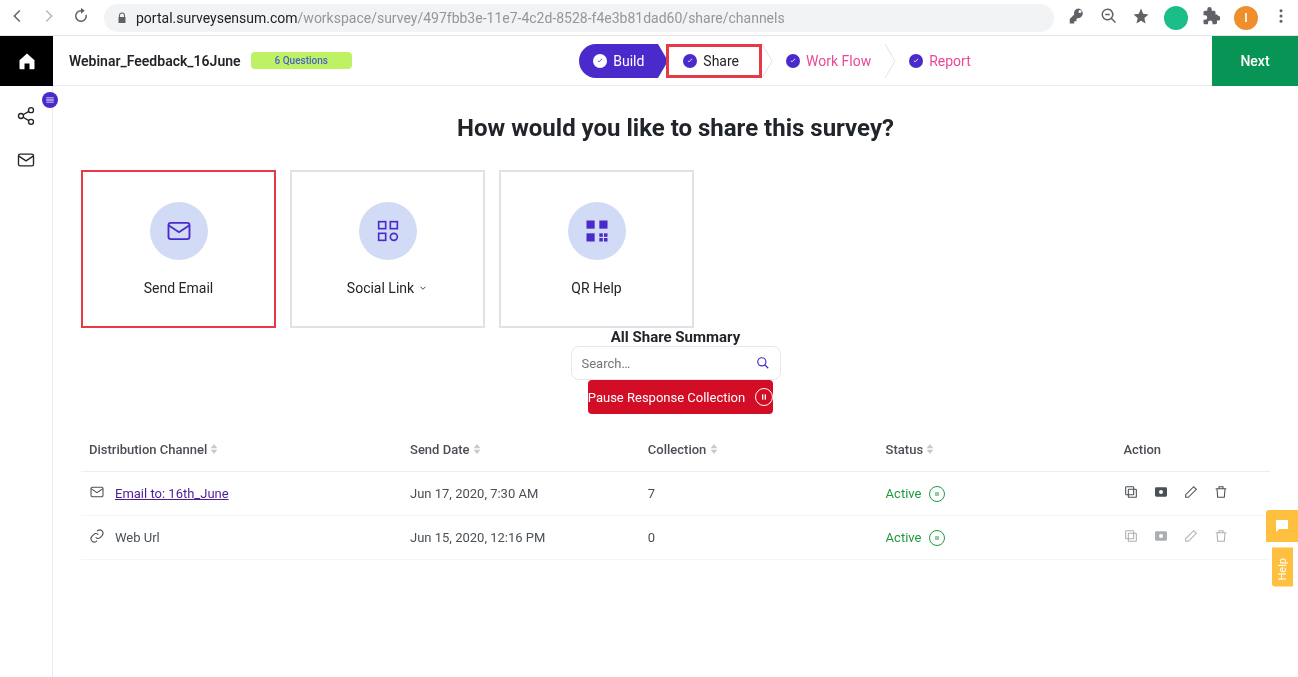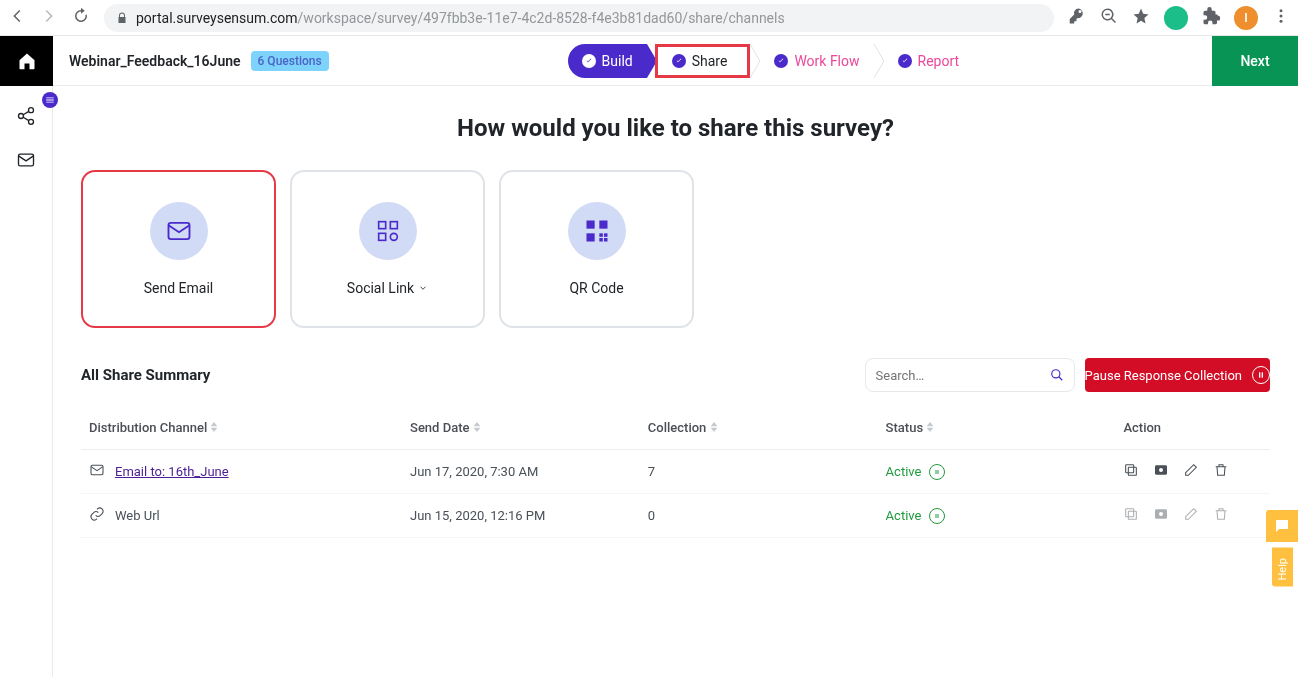--- a/index.html
+++ b/index.html
@@ -18,21 +18,21 @@
   .chrome .circ { width:24px; height:24px; border-radius:50%; }
   .chrome .circ.green { background:#1bbd88; }
   .chrome .circ.orange { background:#ef8e2d; }
   .chrome .dots { width:18px; height:18px; fill:#5f6368; }
 
   
   .app-header { height:50px; background:#fff; display:flex; align-items:center; border-bottom:1px solid #e9ecef; }
   .home-box { width:53px; height:50px; background:#000; display:flex; align-items:center; justify-content:center; }
   .home-box svg { width:20px; height:20px; fill:#fff; }
   .survey-title { margin-left:16px; font-weight:600; color:#212529; font-size:14px; }
-  .q-badge { margin-left:10px; background:#7dd3fc; color:#4adeab; font-size:12px; padding:3px 7px; border-radius:4px; color:#4b63c4; font-weight:500;}
+  .q-badge { margin-left:10px; background:#bef264; color:#4adeab; font-size:10px; padding:3px 24px; border-radius:4px; color:#4b63c4; font-weight:500;}
   .progress { flex:1; display:flex; justify-content:center; }
   .steps { display:flex; align-items:center; }
   .step { display:flex; align-items:center; padding:0 14px; height:34px; font-size:14px; position:relative; }
   .step .chk { width:14px; height:14px; display:inline-flex; align-items:center; justify-content:center; border-radius:50%; margin-right:6px; }
   .step.build { background:#4b2acc; color:#fff; border-radius:17px 0 0 17px; }
   .step.build .chk { background:#fff; }
   .step.build .chk svg { fill:#4b2acc; width:8px; height:8px; }
   .step.share { background:#fff; color:#212529; border:3px solid #e63946; padding:0 20px 0 14px; margin-left:-2px; }
   .step.share .chk { background:#4b2acc; }
   .step.share .chk svg { fill:#fff; width:8px; height:8px; }
@@ -54,27 +54,27 @@
   .main { flex:1; padding:28px 28px 0 28px; }
   .page-title { text-align:center; font-size:24px; font-weight:700; color:#212529; margin-bottom:23px; }
 
   .panel { border:1px solid #e6e8eb; border-radius:6px; padding:26px 28px; }
   .panel-label { font-size:15px; font-weight:600; margin-bottom:18px; }
   .link-row { display:flex; gap:10px; }
   .link-input { width:350px; height:38px; border:1px solid #e6e8eb; border-radius:4px; padding:0 12px; color:#6c757d; font-size:13px; background:#fff;}
   .copy-btn { height:38px; padding:0 16px; background:#4b2acc; color:#fff; border:none; border-radius:4px; font-size:13px; font-weight:500; cursor:pointer;}
 
   .cards { display:flex; gap:14px; margin-top:28px; }
-  .card { width:195px; height:158px; border:2px solid #dfe3e8; border-radius:14px; display:flex; flex-direction:column; align-items:center; justify-content:center; gap:20px; cursor:pointer; }
+  .card { width:195px; height:158px; border:2px solid #dfe3e8; border-radius:0; display:flex; flex-direction:column; align-items:center; justify-content:center; gap:20px; cursor:pointer; }
   .card.highlight { border:2px solid #e63946; }
   .card .icon-circ { width:58px; height:58px; border-radius:50%; background:#d1dbf5; display:flex; align-items:center; justify-content:center; }
   .card .label { font-size:14px; display:flex; align-items:center; gap:4px; color:#212529; }
   .card .icon-circ svg { width:28px; height:28px; }
 
-  .summary-row { display:flex; align-items:center; margin-top:30px; margin-bottom:14px; }
+  .summary-row { display:flex; align-items:center; margin-bottom:14px;flex-direction:column; }
   .summary-title { font-weight:700; font-size:15px; }
   .summary-row .spacer { flex:1; }
   .search-wrap { width:210px; height:34px; border:1px solid #e6e8eb; border-radius:8px; display:flex; align-items:center; padding:0 10px; gap:8px; }
   .search-wrap input { flex:1; border:none; outline:none; font-size:13px; color:#6c757d; background:transparent;}
   .search-icon { width:18px; height:18px; stroke:#4b2acc; fill:none; stroke-width:2; }
   .pause-btn { margin-left:10px; height:34px; padding:0 0; background:#d40d27; color:#fff; border:none; border-radius:4px; font-size:13px; display:flex; align-items:center; gap:10px; cursor:pointer;}
   .pause-btn .picon { width:18px; height:18px; border:1.6px solid #fff; border-radius:50%; display:flex; align-items:center; justify-content:center; }
   .pause-btn .picon svg { width:8px; height:8px; fill:#fff; }
 
   table.grid { width:100%; border-collapse:collapse; }
@@ -267,21 +267,21 @@
           <svg viewBox="0 0 24 24" fill="#4b2acc">
               <rect x="3" y="3" width="7" height="7"></rect>
               <rect x="14" y="3" width="7" height="7"></rect>
               <rect x="3" y="14" width="7" height="7"></rect>
               <rect x="14" y="14" width="3" height="3"></rect>
               <rect x="18" y="14" width="3" height="3"></rect>
               <rect x="14" y="18" width="3" height="3"></rect>
               <rect x="18" y="18" width="3" height="3"></rect>
             </svg>
         </div>
-        <span class="label">QR Code</span>
+        <span class="label">QR Help</span>
       </div>
     </div>
 
     <div class="summary-row">
       <span class="summary-title">All Share Summary</span>
       <div class="spacer"></div>
       <div class="search-wrap">
         <input placeholder="Search…" style="">
         <svg class="search-icon" viewBox="0 0 24 24">
             <circle cx="10" cy="10" r="7"></circle>

